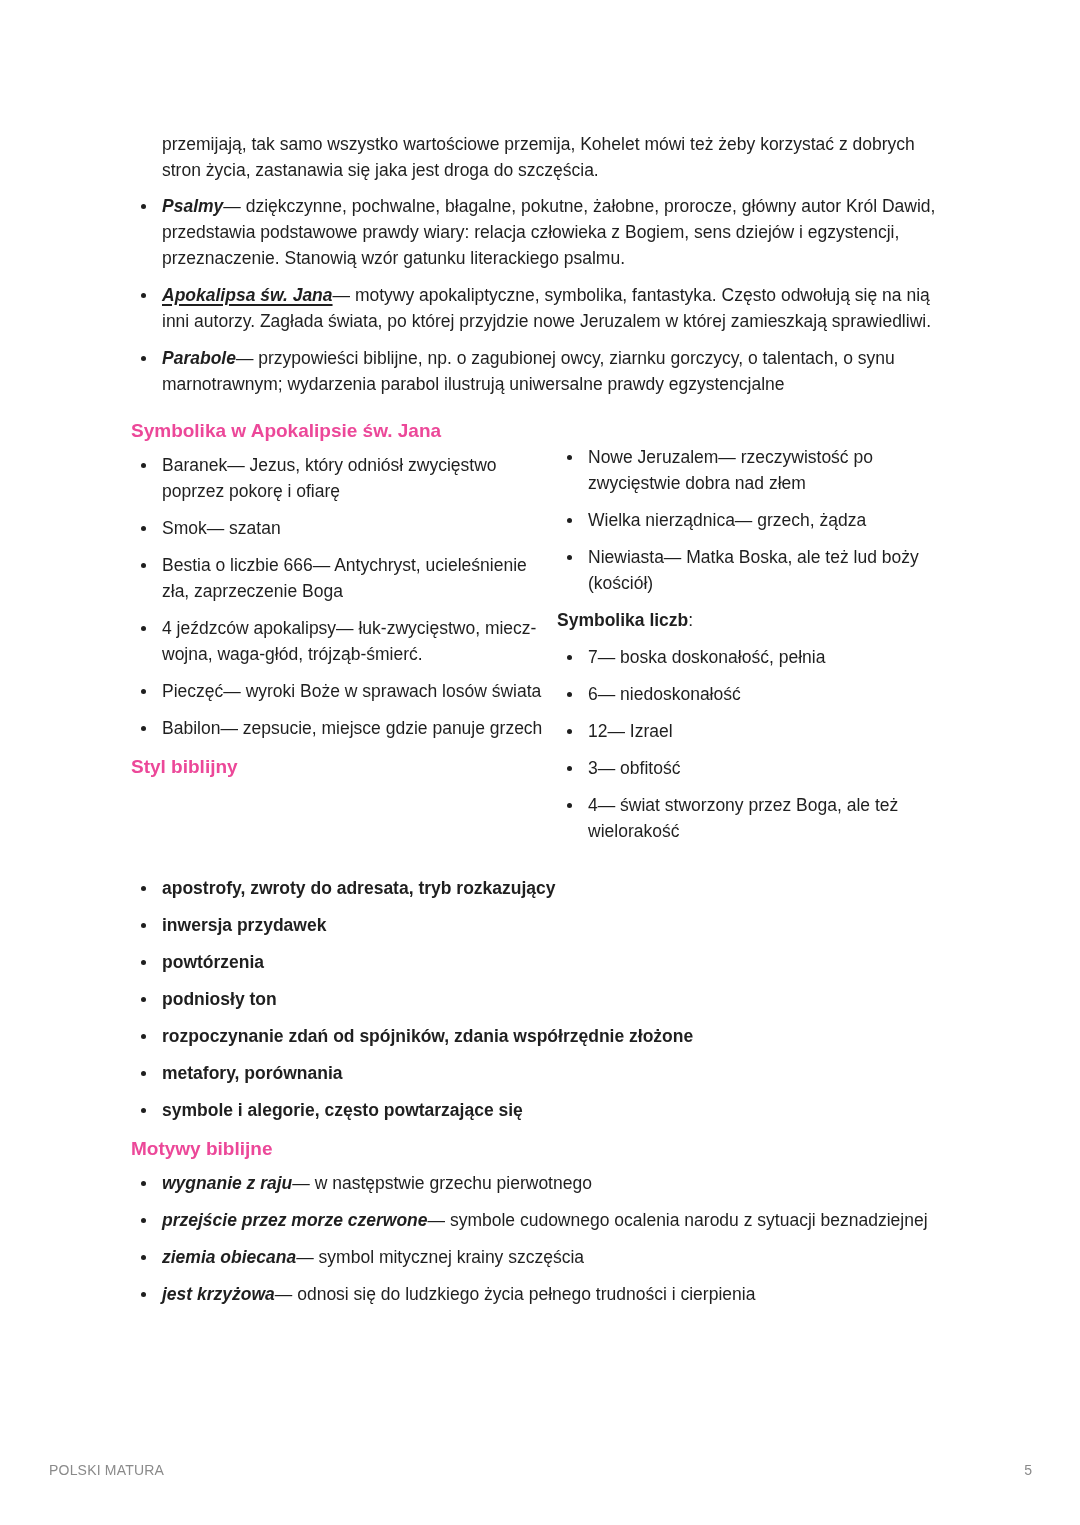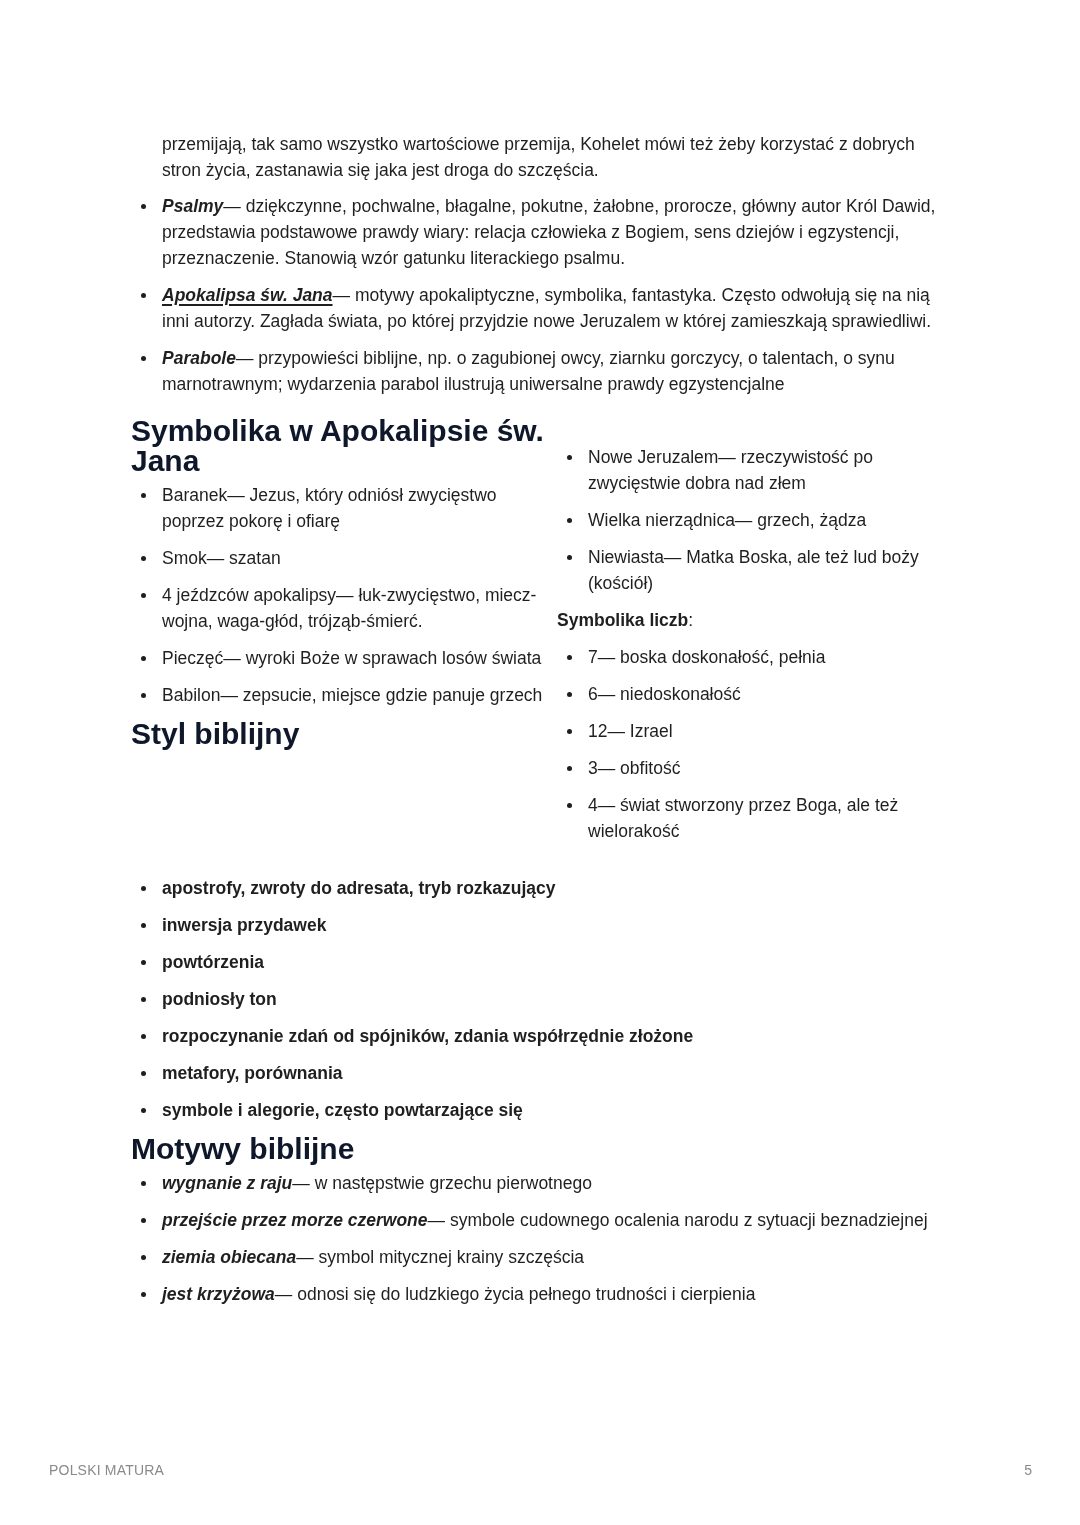--- a/index.html
+++ b/index.html
@@ -49,24 +49,24 @@
       border-radius: 50%;
       background: #1f1f1f;
     }
     .bold { font-weight: bold; font-style: italic; }
     .underline {
       text-decoration: underline;
       text-decoration-thickness: 2px;
       text-underline-offset: 3px;
     }
     h2.section-heading {
-      font-size: 30px;
+      font-size: 19px;
       font-weight: bold;
       line-height: 30px;
-      color: #0f172a;
+      color: #ec4899;
       margin-top: 8px;
       margin-bottom: 6px;
     }
     .two-col {
       display: flex;
       width: 820px;
     }
     .col-left {
       width: 427px;
     }
@@ -113,20 +113,21 @@
       <li><span class="bold underline">Apokalipsa św. Jana</span><span>—</span><span> motywy apokaliptyczne, symbolika, fantastyka. Często odwołują się na nią inni autorzy. Zagłada świata, po której przyjdzie nowe Jeruzalem w której zamieszkają sprawiedliwi.</span></li>
       <li><span class="bold">Parabole</span><span>—</span><span> przypowieści biblijne, np. o zagubionej owcy, ziarnku gorczycy, o talentach, o synu marnotrawnym; wydarzenia parabol ilustrują uniwersalne prawdy egzystencjalne</span></li>
     </ul>
 
     <div class="two-col">
       <div class="col-left">
         <h2 class="section-heading">Symbolika w Apokalipsie św. Jana</h2>
         <ul class="bullets">
           <li>Baranek— Jezus, który odniósł zwycięstwo poprzez pokorę i ofiarę</li>
           <li>Smok— szatan</li>
+          <li>Bestia o liczbie 666— Antychryst, ucieleśnienie zła, zaprzeczenie Boga</li>
           <li>4 jeźdzców apokalipsy— łuk-zwycięstwo, miecz-wojna, waga-głód, trójząb-śmierć.</li>
           <li>Pieczęć— wyroki Boże w sprawach losów świata</li>
           <li>Babilon— zepsucie, miejsce gdzie panuje grzech</li>
         </ul>
         <h2 class="section-heading styl-heading">Styl biblijny</h2>
       </div>
       <div class="col-right" style="padding-top: 36px; margin-left: -1px;">
         <ul class="bullets">
           <li>Nowe Jeruzalem— rzeczywistość po zwycięstwie dobra nad złem</li>
           <li>Wielka nierządnica— grzech, żądza</li>

